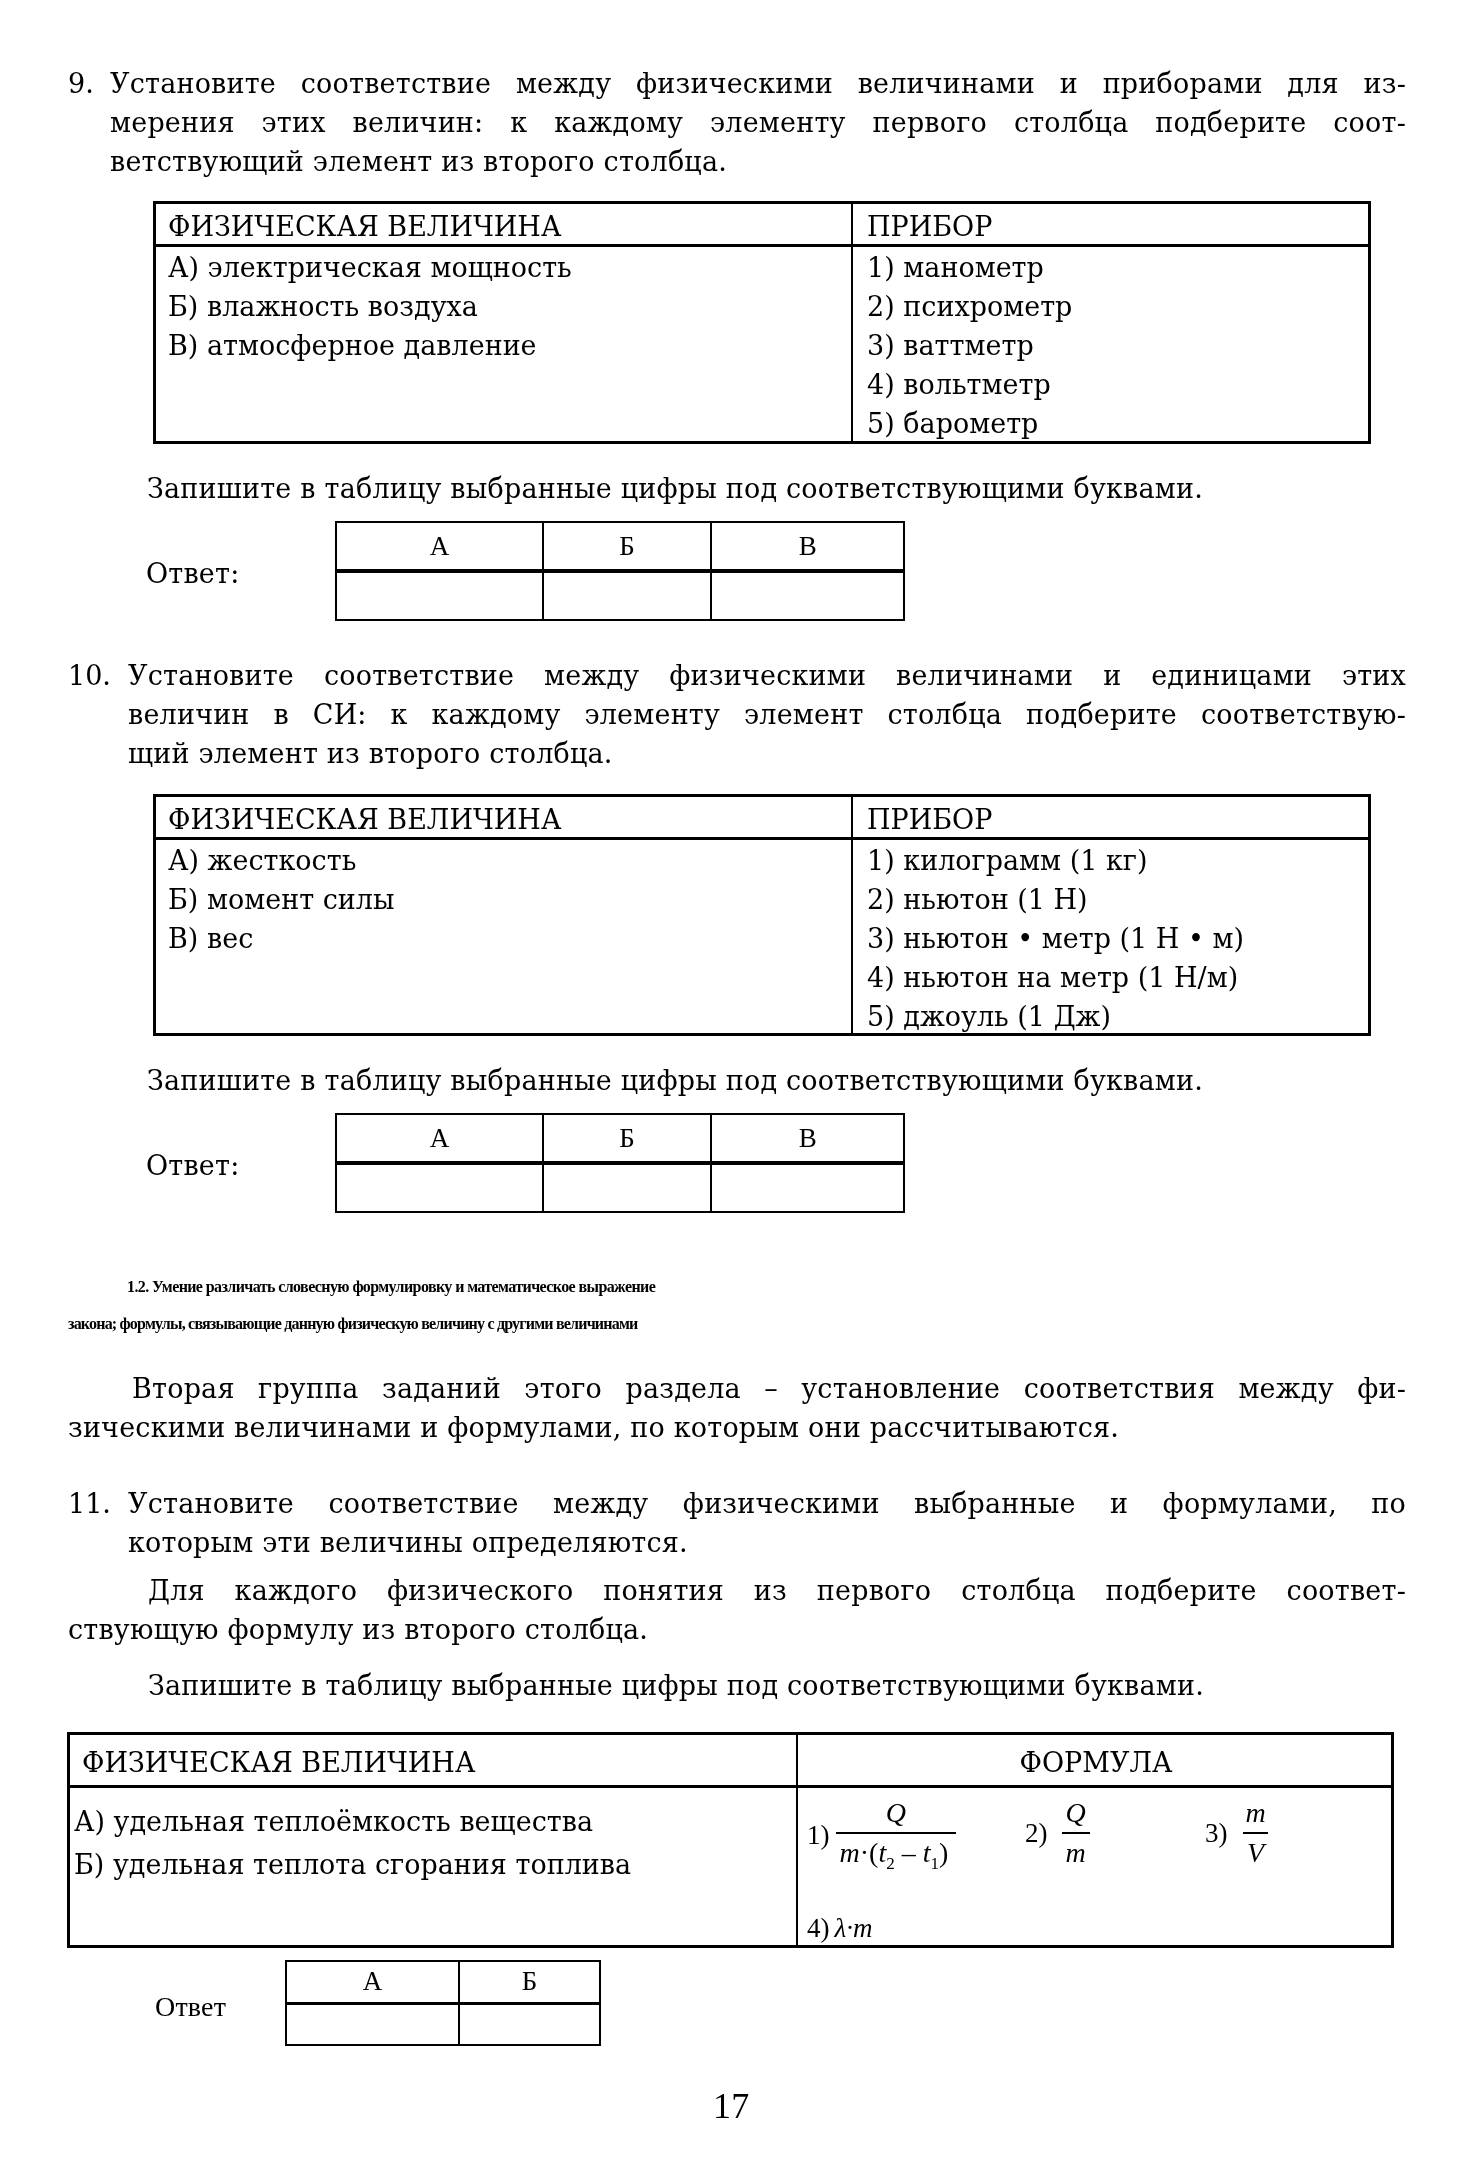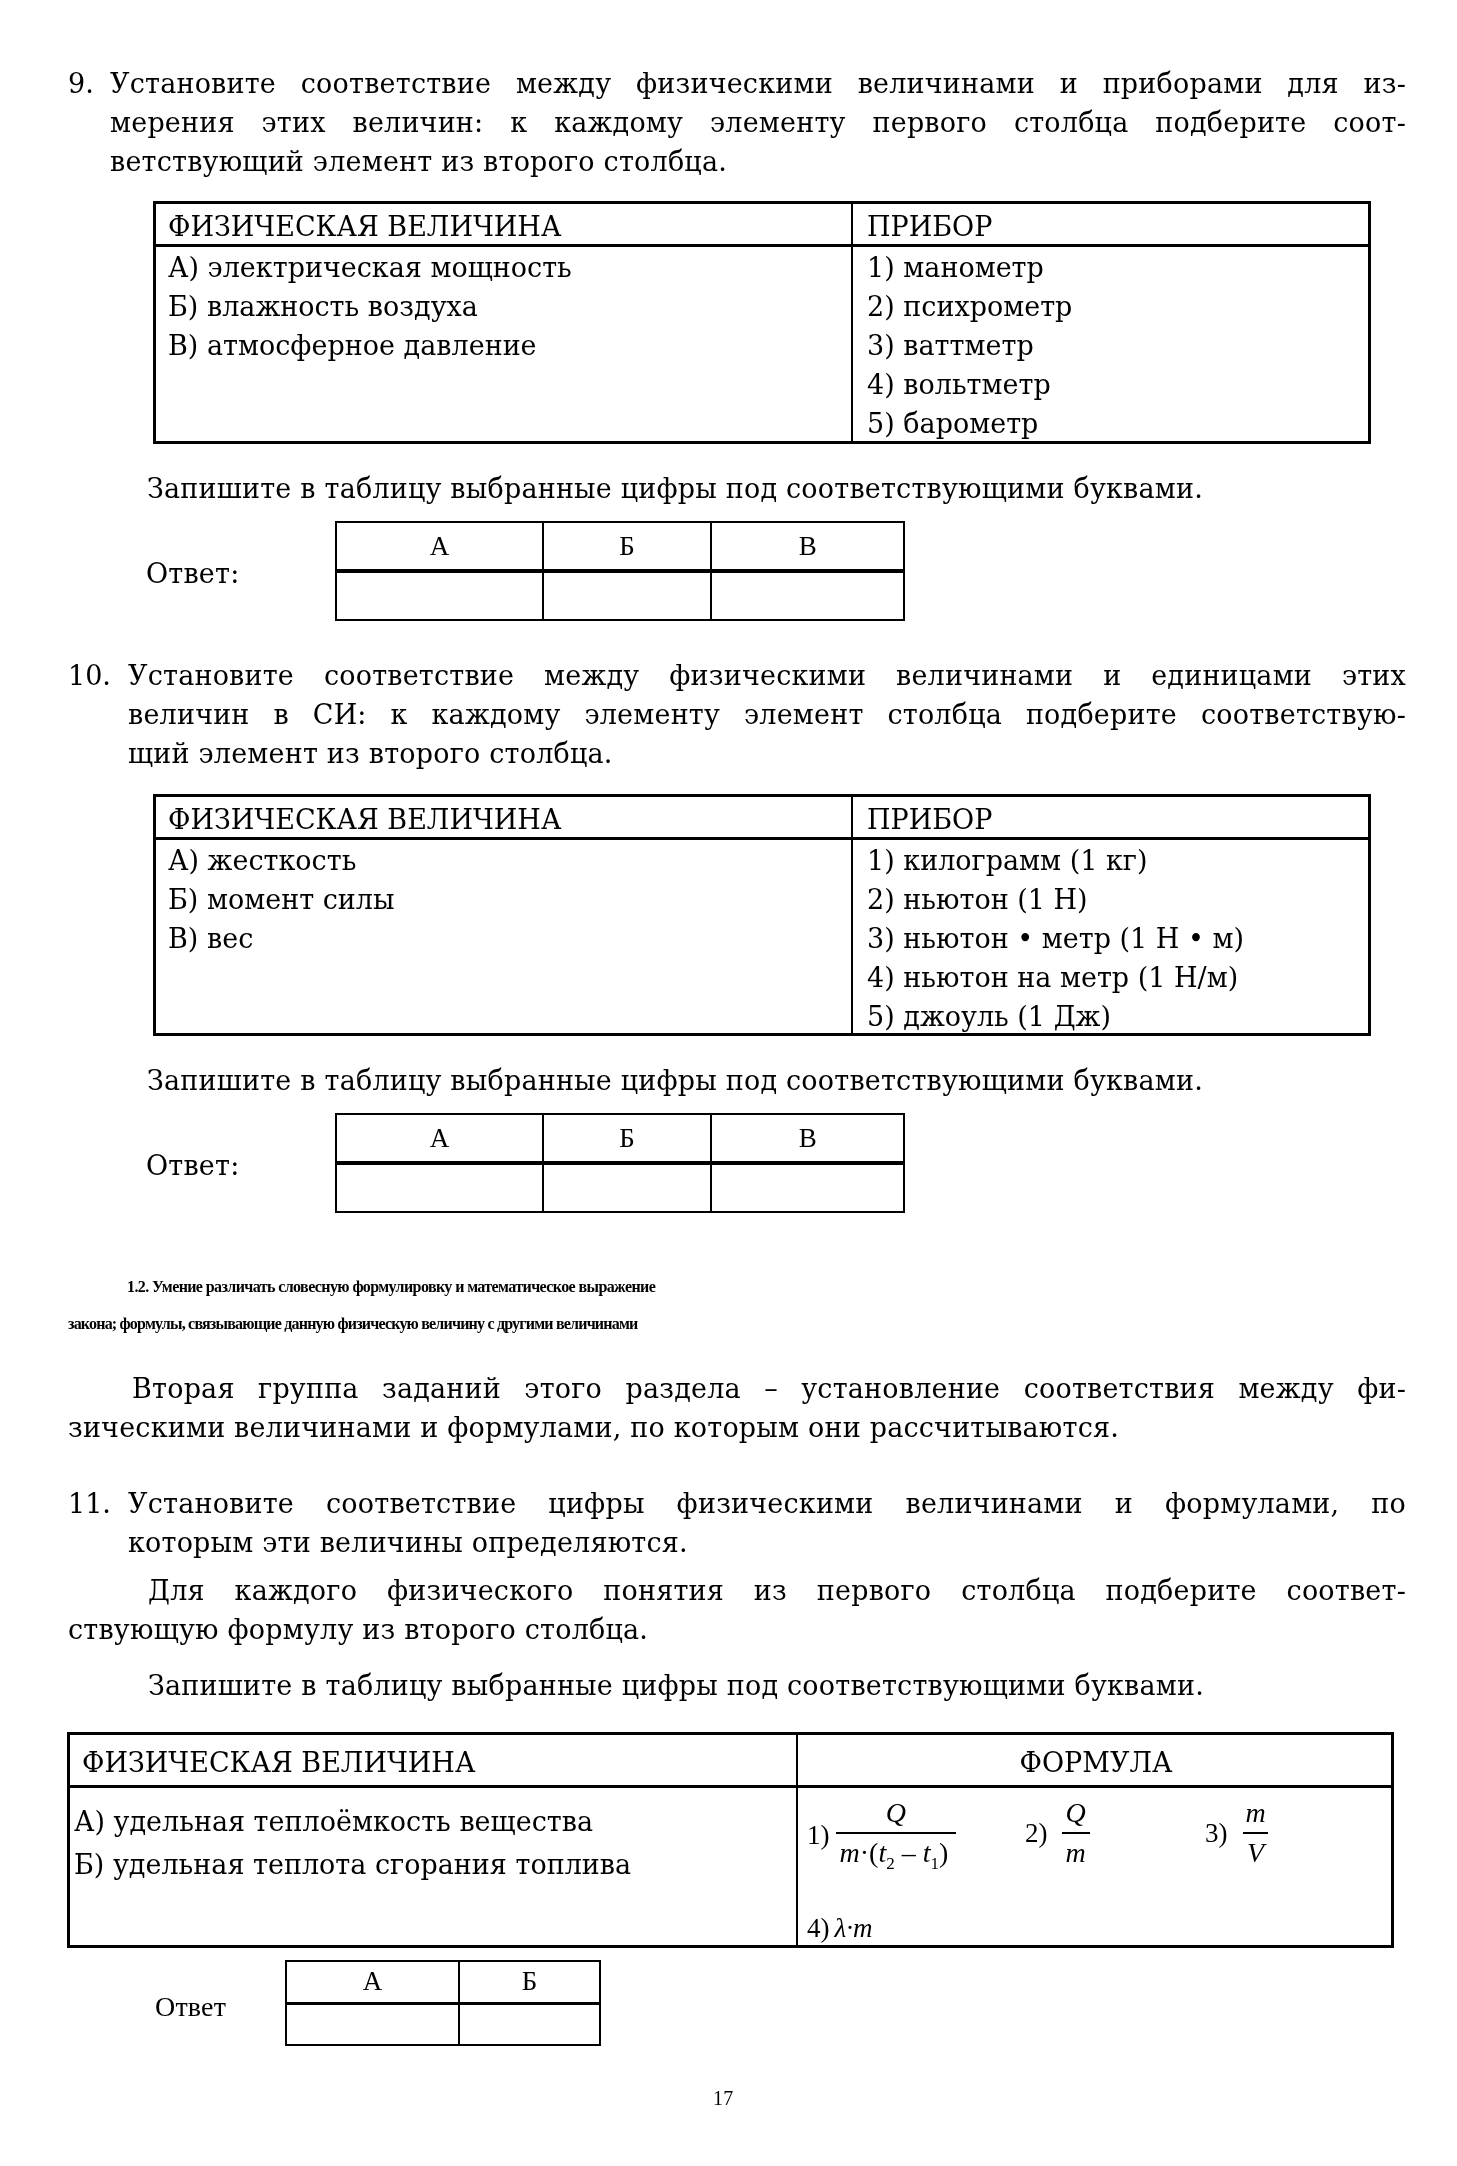--- a/index.html
+++ b/index.html
@@ -119,21 +119,21 @@
 
 <div>
   <div class="line bold" style="left:127px; top:1279px; letter-spacing:-0.6px;">1.2. Умение различать словесную формулировку и математическое выражение</div>
   <div class="line bold" style="left:68px; top:1316px; letter-spacing:-0.8px;">закона; формулы, связывающие данную физическую величину с другими величинами</div>
   <div class="line just" style="left:132px; top:1375px; width:1274px;">Вторая группа заданий этого раздела – установление  соответствия между фи-</div>
   <div class="line" style="left:68px; top:1414px;">зическими величинами и формулами, по которым они рассчитываются.</div>
 </div>
 
 <div>
   <span class="qnum" style="left:68px; top:1490px;">11.</span>
-  <div class="line just" style="left:128px; top:1490px; width:1278px;">Установите соответствие цифры физическими величинами и формулами, по</div>
+  <div class="line just" style="left:128px; top:1490px; width:1278px;">Установите соответствие между физическими выбранные и формулами, по</div>
   <div class="line" style="left:128px; top:1529px;">которым эти величины определяются.</div>
   <div class="line just" style="left:148px; top:1577px; width:1258px;">Для каждого физического понятия из первого столбца подберите соответ-</div>
   <div class="line" style="left:68px; top:1616px;">ствующую формулу из второго столбца.</div>
   <div class="line" style="left:148px; top:1672px;">Запишите в таблицу выбранные цифры под соответствующими буквами.</div>
 
   <div class="mtable" style="left:67px; top:1732px; width:1327px; height:216px;">
     <div class="hdr" style="height:53px;"></div>
     <div class="vsplit" style="left:726px;"></div>
     <span class="cell-text" style="left:12px; top:14px;">ФИЗИЧЕСКАЯ ВЕЛИЧИНА</span>
     <span class="cell-text" style="left:728px; width:596px; text-align:center; top:14px;">ФОРМУЛА</span>
@@ -179,13 +179,13 @@
       <td>Б</td>
     </tr>
     <tr style="height:42px;">
       <td></td>
       <td></td>
     </tr>
   </tbody>
     </table>
 </div>
 
-<div class="line" style="left:713px; top:2088px; font-family:'Liberation Serif','DejaVu Serif',serif; font-size:20px;">17</div>
+<div class="line" style="left:713px; top:2088px; font-family:'Liberation Serif','DejaVu Serif',serif; font-size:36px;">17</div>
 
 </body></html>

